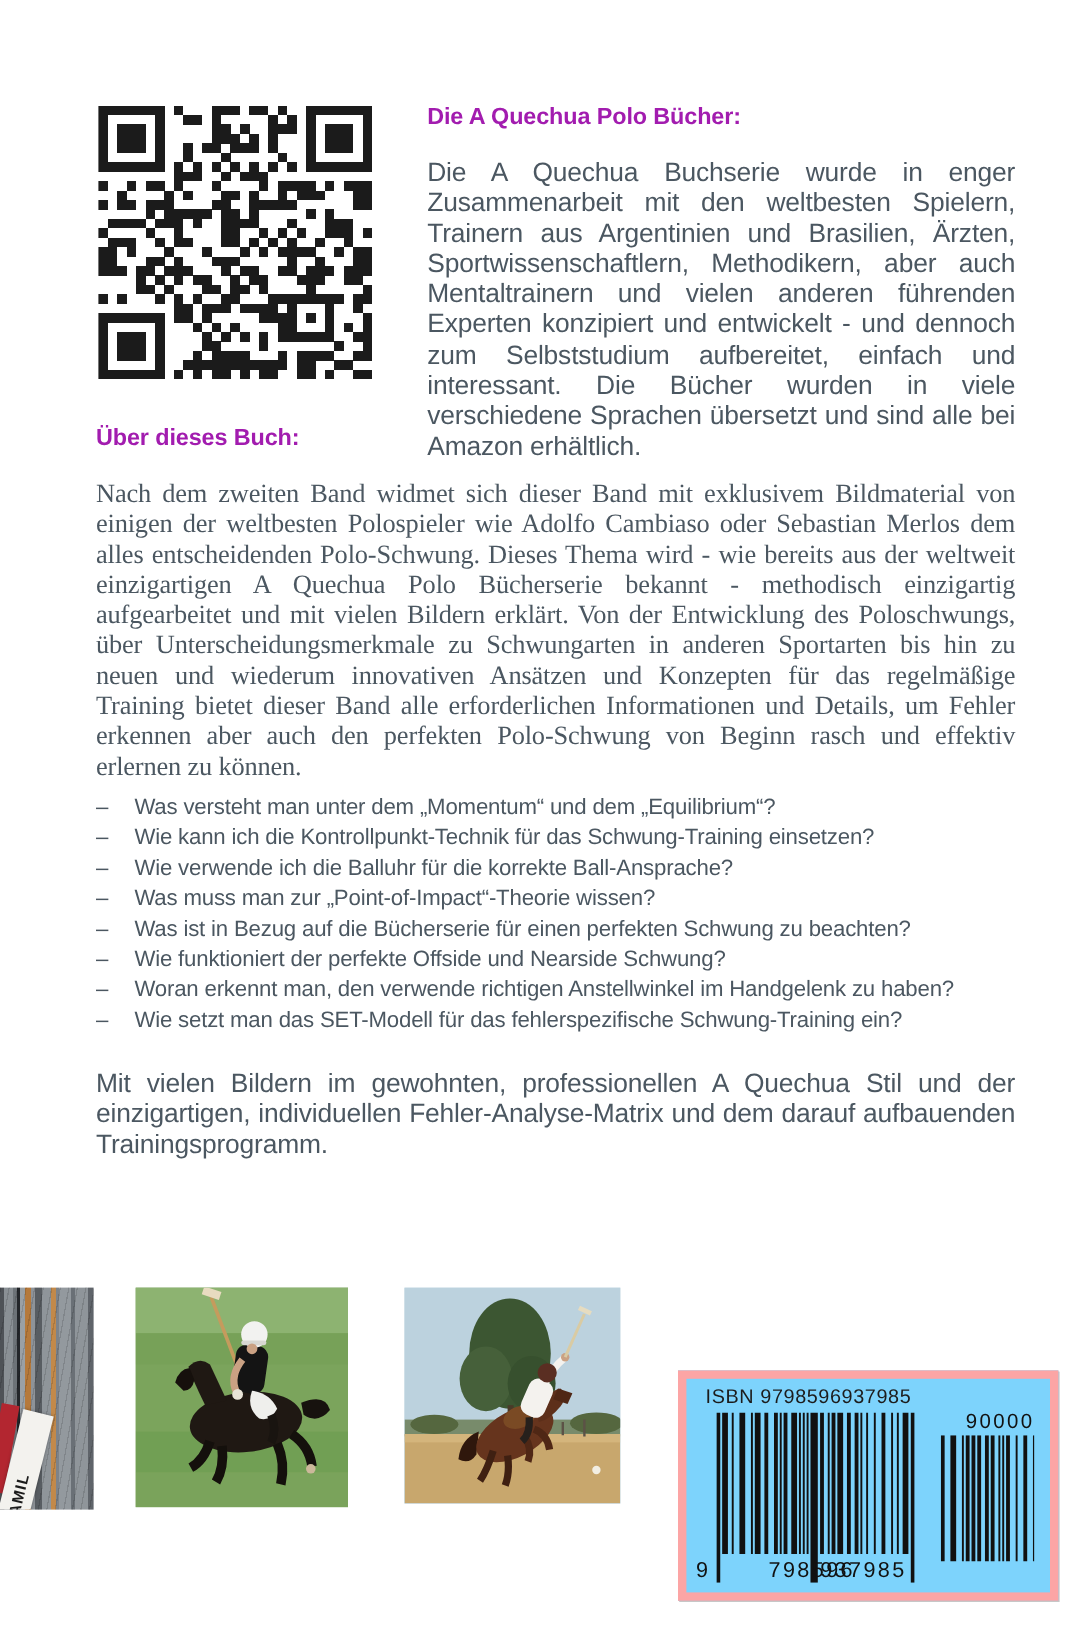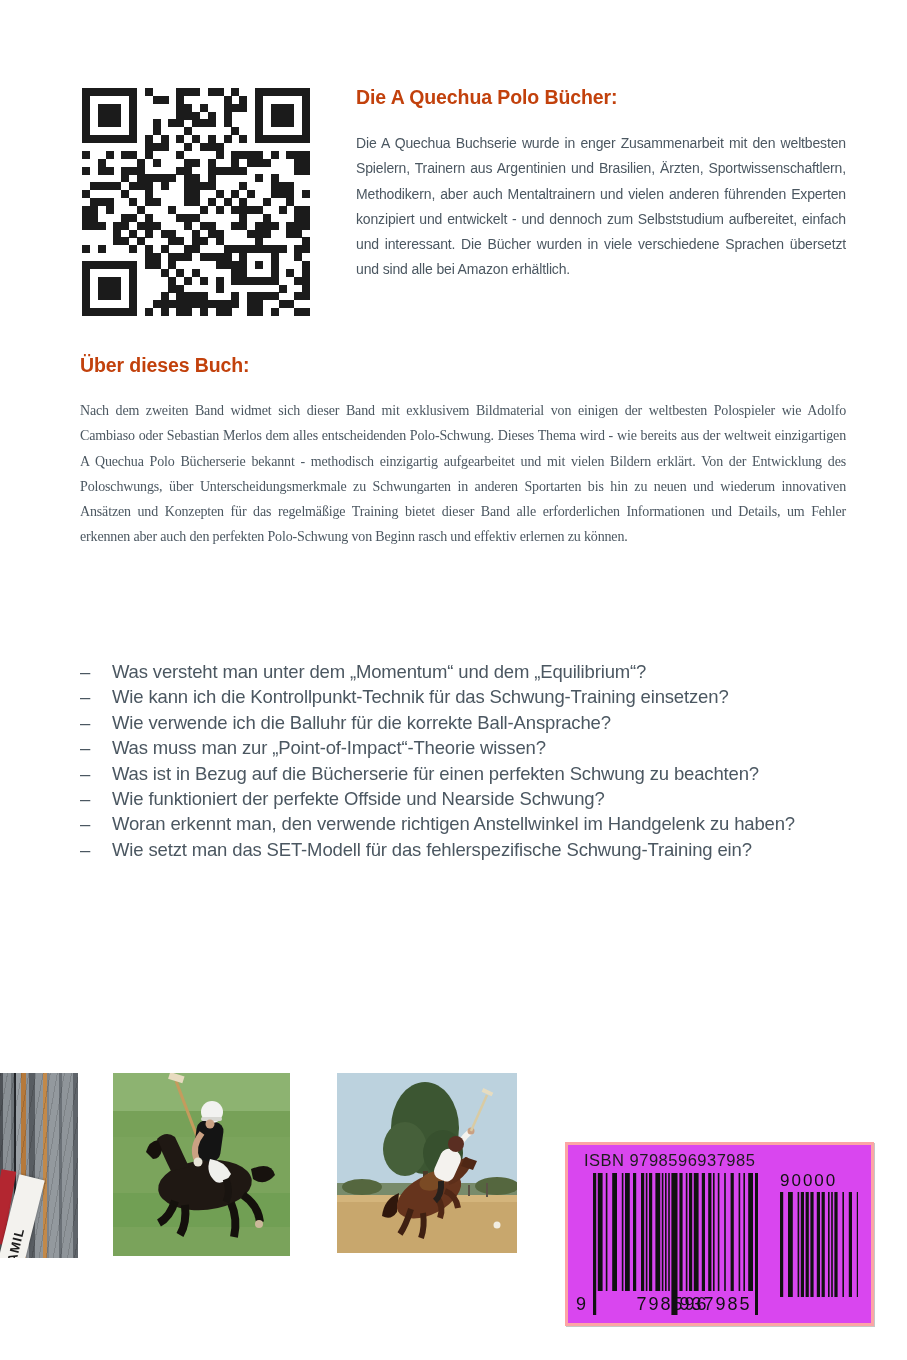--- a/index.html
+++ b/index.html
@@ -8,22 +8,22 @@
     font-family:"Liberation Sans",sans-serif;
     color:#4b5761;position:relative;overflow:hidden;
   }
   .page{position:absolute;inset:0;}
 
   
   .qr{position:absolute;left:82px;top:88px;width:228px;height:228px;}
   .qr svg{display:block;width:228px;height:228px;shape-rendering:crispEdges;}
 
   
-  h2{margin:0;font-size:19.5px;line-height:26px;font-weight:bold;color:#c2410c;letter-spacing:-0.1px;}
-  p{margin:0;font-size:14px;line-height:25.3px;text-align:justify;letter-spacing:-0.15px;}
+  h2{margin:0;font-size:19.5px;line-height:26px;font-weight:bold;color:#a21caf;letter-spacing:-0.1px;}
+  p{margin:0;font-size:22px;line-height:25.3px;text-align:justify;letter-spacing:-0.15px;}
   .series{position:absolute;left:356px;top:84px;width:490px;}
   .series p{margin-top:21px;}
   .about{position:absolute;left:80px;top:352px;width:766px;}
   .about p{margin-top:20px;font-family:Liberation Serif, serif;}
   .contents{position:absolute;left:80px;top:637px;width:766px;}
   .contents ul{list-style:none;margin:22px 0 0 0;padding:0;}
   .contents li{
     display:grid;grid-template-columns:32px 1fr;
     font-size:18.5px;line-height:25.4px;letter-spacing:-0.15px;
   }
@@ -50,29 +50,29 @@
     writing-mode:vertical-rl;transform:rotate(180deg);
     font-weight:bold;font-size:13px;color:#1c1c1c;letter-spacing:1px;padding-top:4px;
   }
   .photo1 .red{position:absolute;left:-5px;bottom:14px;width:15px;height:74px;background:#b32630;transform:rotate(10deg);}
   .photo2{left:113px;top:1073px;width:177px;height:183px;background:#7ba45c;}
   .photo3{left:337px;top:1073px;width:180px;height:180px;background:#bcd2de;}
 
   
   .barcode{
     position:absolute;left:565px;top:1142px;width:303px;height:178px;
-    background:#d946ef;border:3px solid #fca5a5;box-shadow:1px 1px 0 #c7c7c7;
+    background:#7dd3fc;border:7px solid #fca5a5;box-shadow:1px 1px 0 #c7c7c7;
   }
   .isbn-label{position:absolute;left:16px;top:6px;font-size:16.5px;color:#1c1c1c;letter-spacing:0.5px;}
   #bc-main{position:absolute;left:25px;top:28px;}
   .bc-digit{position:absolute;font-size:18px;color:#111;letter-spacing:2px;top:149px;text-align:center;}
   .d9{left:6px;width:16px;}
   .g1{left:31px;width:73px;margin-left:37px;}
   .g2{left:110px;width:75px;}
-  .addon-label{position:absolute;left:212px;top:26px;width:78px;text-align:left;font-size:17px;color:#111;letter-spacing:2px;}
+  .addon-label{position:absolute;left:212px;top:26px;width:78px;text-align:right;font-size:17px;color:#111;letter-spacing:2px;}
   #bc-addon{position:absolute;left:212px;top:47px;}
 </style>
 </head>
 <body>
 
 <div class="page">
 
   <div class="qr">
     <svg id="qr-svg" viewBox="0 0 228 228">
       <rect width="228" height="228" fill="#ffffff"></rect>
@@ -120,20 +120,21 @@
           <span>–</span>
           <span>Woran erkennt man, den verwende richtigen Anstellwinkel im Handgelenk zu haben?</span>
         </li>
         <li>
           <span>–</span>
           <span>Wie setzt man das SET-Modell für das fehlerspezifische Schwung-Training ein?</span>
         </li>
       </ul>
   </section>
 
+  <p class="closing">Mit vielen Bildern im gewohnten, professionellen A Quechua Stil und der einzigartigen, individuellen Fehler-Analyse-Matrix und dem darauf aufbauenden Trainingsprogramm.</p>
 
   <div class="photo photo1">
     <div class="red"></div>
     <div class="sleeve">
       <span>AMIL</span>
     </div>
   </div>
 
   <div class="photo photo2">
     <svg viewBox="0 0 177 183">

